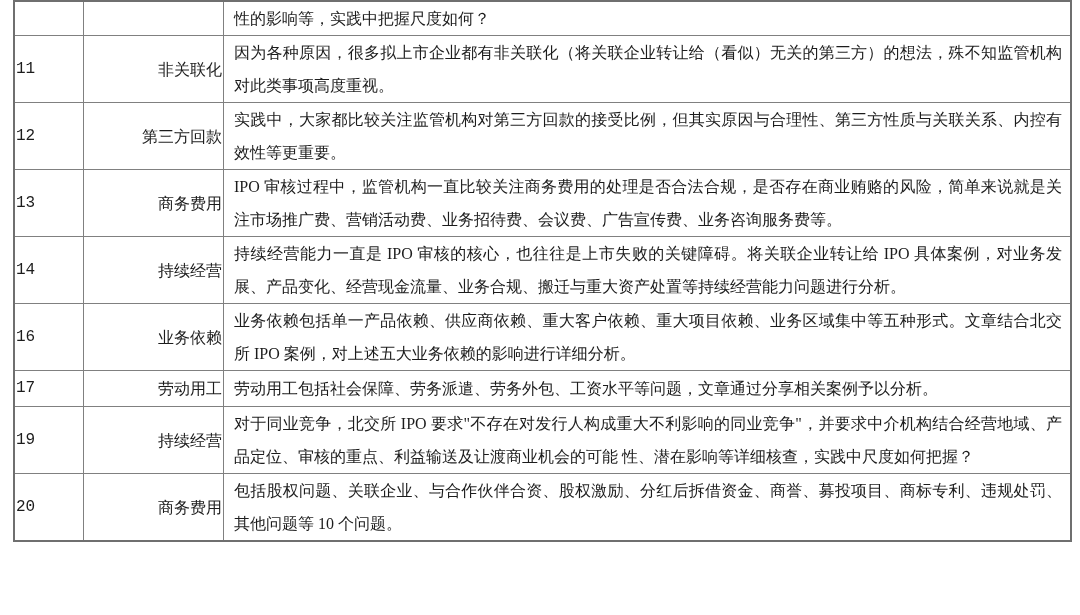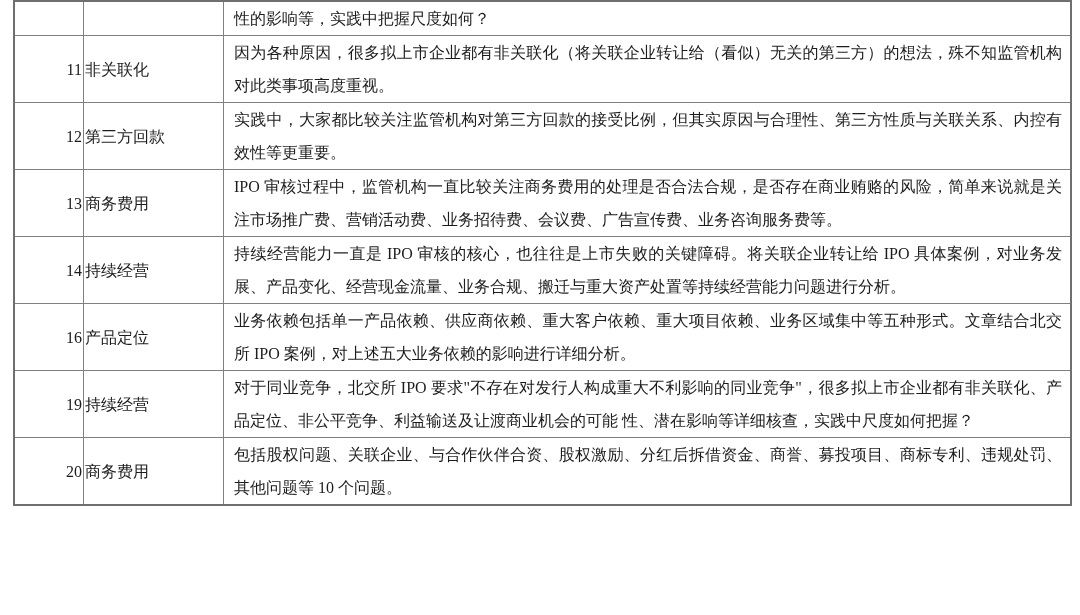--- a/index.html
+++ b/index.html
@@ -30,26 +30,26 @@
   }
   table.doc-table td {
     border: 1px solid #808080;
     font-size: 16px;
     line-height: 33px;
     vertical-align: middle;
     overflow: hidden;
   }
   td.c-no {
     width: 66px;
-    text-align: right;
-    font-family: Liberation Serif, serif;
+    text-align: left;
+    font-family: Liberation Mono, monospace;
   }
   td.c-topic {
     width: 137px;
-    text-align: left;
+    text-align: right;
   }
   td.c-desc {
     text-align: left;
     padding: 0 8px 0 10px;
     text-align: justify;
     text-justify: inter-ideograph;
   }
   tr.hp  { height: 31px; }
   tr.h1  { height: 33px; }
   tr.h2  { height: 66px; }
@@ -80,27 +80,32 @@
         <td class="c-topic">商务费用</td>
         <td class="c-desc">IPO 审核过程中，监管机构一直比较关注商务费用的处理是否合法合规，是否存在商业贿赂的风险，简单来说就是关注市场推广费、营销活动费、业务招待费、会议费、广告宣传费、业务咨询服务费等。</td>
       </tr>
       <tr class="h2">
         <td class="c-no">14</td>
         <td class="c-topic">持续经营</td>
         <td class="c-desc">持续经营能力一直是 IPO 审核的核心，也往往是上市失败的关键障碍。将关联企业转让给 IPO 具体案例，对业务发展、产品变化、经营现金流量、业务合规、搬迁与重大资产处置等持续经营能力问题进行分析。</td>
       </tr>
       <tr class="h2">
         <td class="c-no">16</td>
-        <td class="c-topic">产品定位</td>
+        <td class="c-topic">业务依赖</td>
         <td class="c-desc">业务依赖包括单一产品依赖、供应商依赖、重大客户依赖、重大项目依赖、业务区域集中等五种形式。文章结合北交所 IPO 案例，对上述五大业务依赖的影响进行详细分析。</td>
+      </tr>
+      <tr class="h1">
+        <td class="c-no">17</td>
+        <td class="c-topic">劳动用工</td>
+        <td class="c-desc">劳动用工包括社会保障、劳务派遣、劳务外包、工资水平等问题，文章通过分享相关案例予以分析。</td>
       </tr>
       <tr class="h2">
         <td class="c-no">19</td>
         <td class="c-topic">持续经营</td>
-        <td class="c-desc">对于同业竞争，北交所 IPO 要求"不存在对发行人构成重大不利影响的同业竞争"，很多拟上市企业都有非关联化、产品定位、非公平竞争、利益输送及让渡商业机会的可能 性、潜在影响等详细核查，实践中尺度如何把握？</td>
+        <td class="c-desc">对于同业竞争，北交所 IPO 要求"不存在对发行人构成重大不利影响的同业竞争"，并要求中介机构结合经营地域、产品定位、审核的重点、利益输送及让渡商业机会的可能 性、潜在影响等详细核查，实践中尺度如何把握？</td>
       </tr>
       <tr class="h2">
         <td class="c-no">20</td>
         <td class="c-topic">商务费用</td>
         <td class="c-desc">包括股权问题、关联企业、与合作伙伴合资、股权激励、分红后拆借资金、商誉、募投项目、商标专利、违规处罚、其他问题等 10 个问题。</td>
       </tr>
     </tbody>
   </table>
 </div>
 

